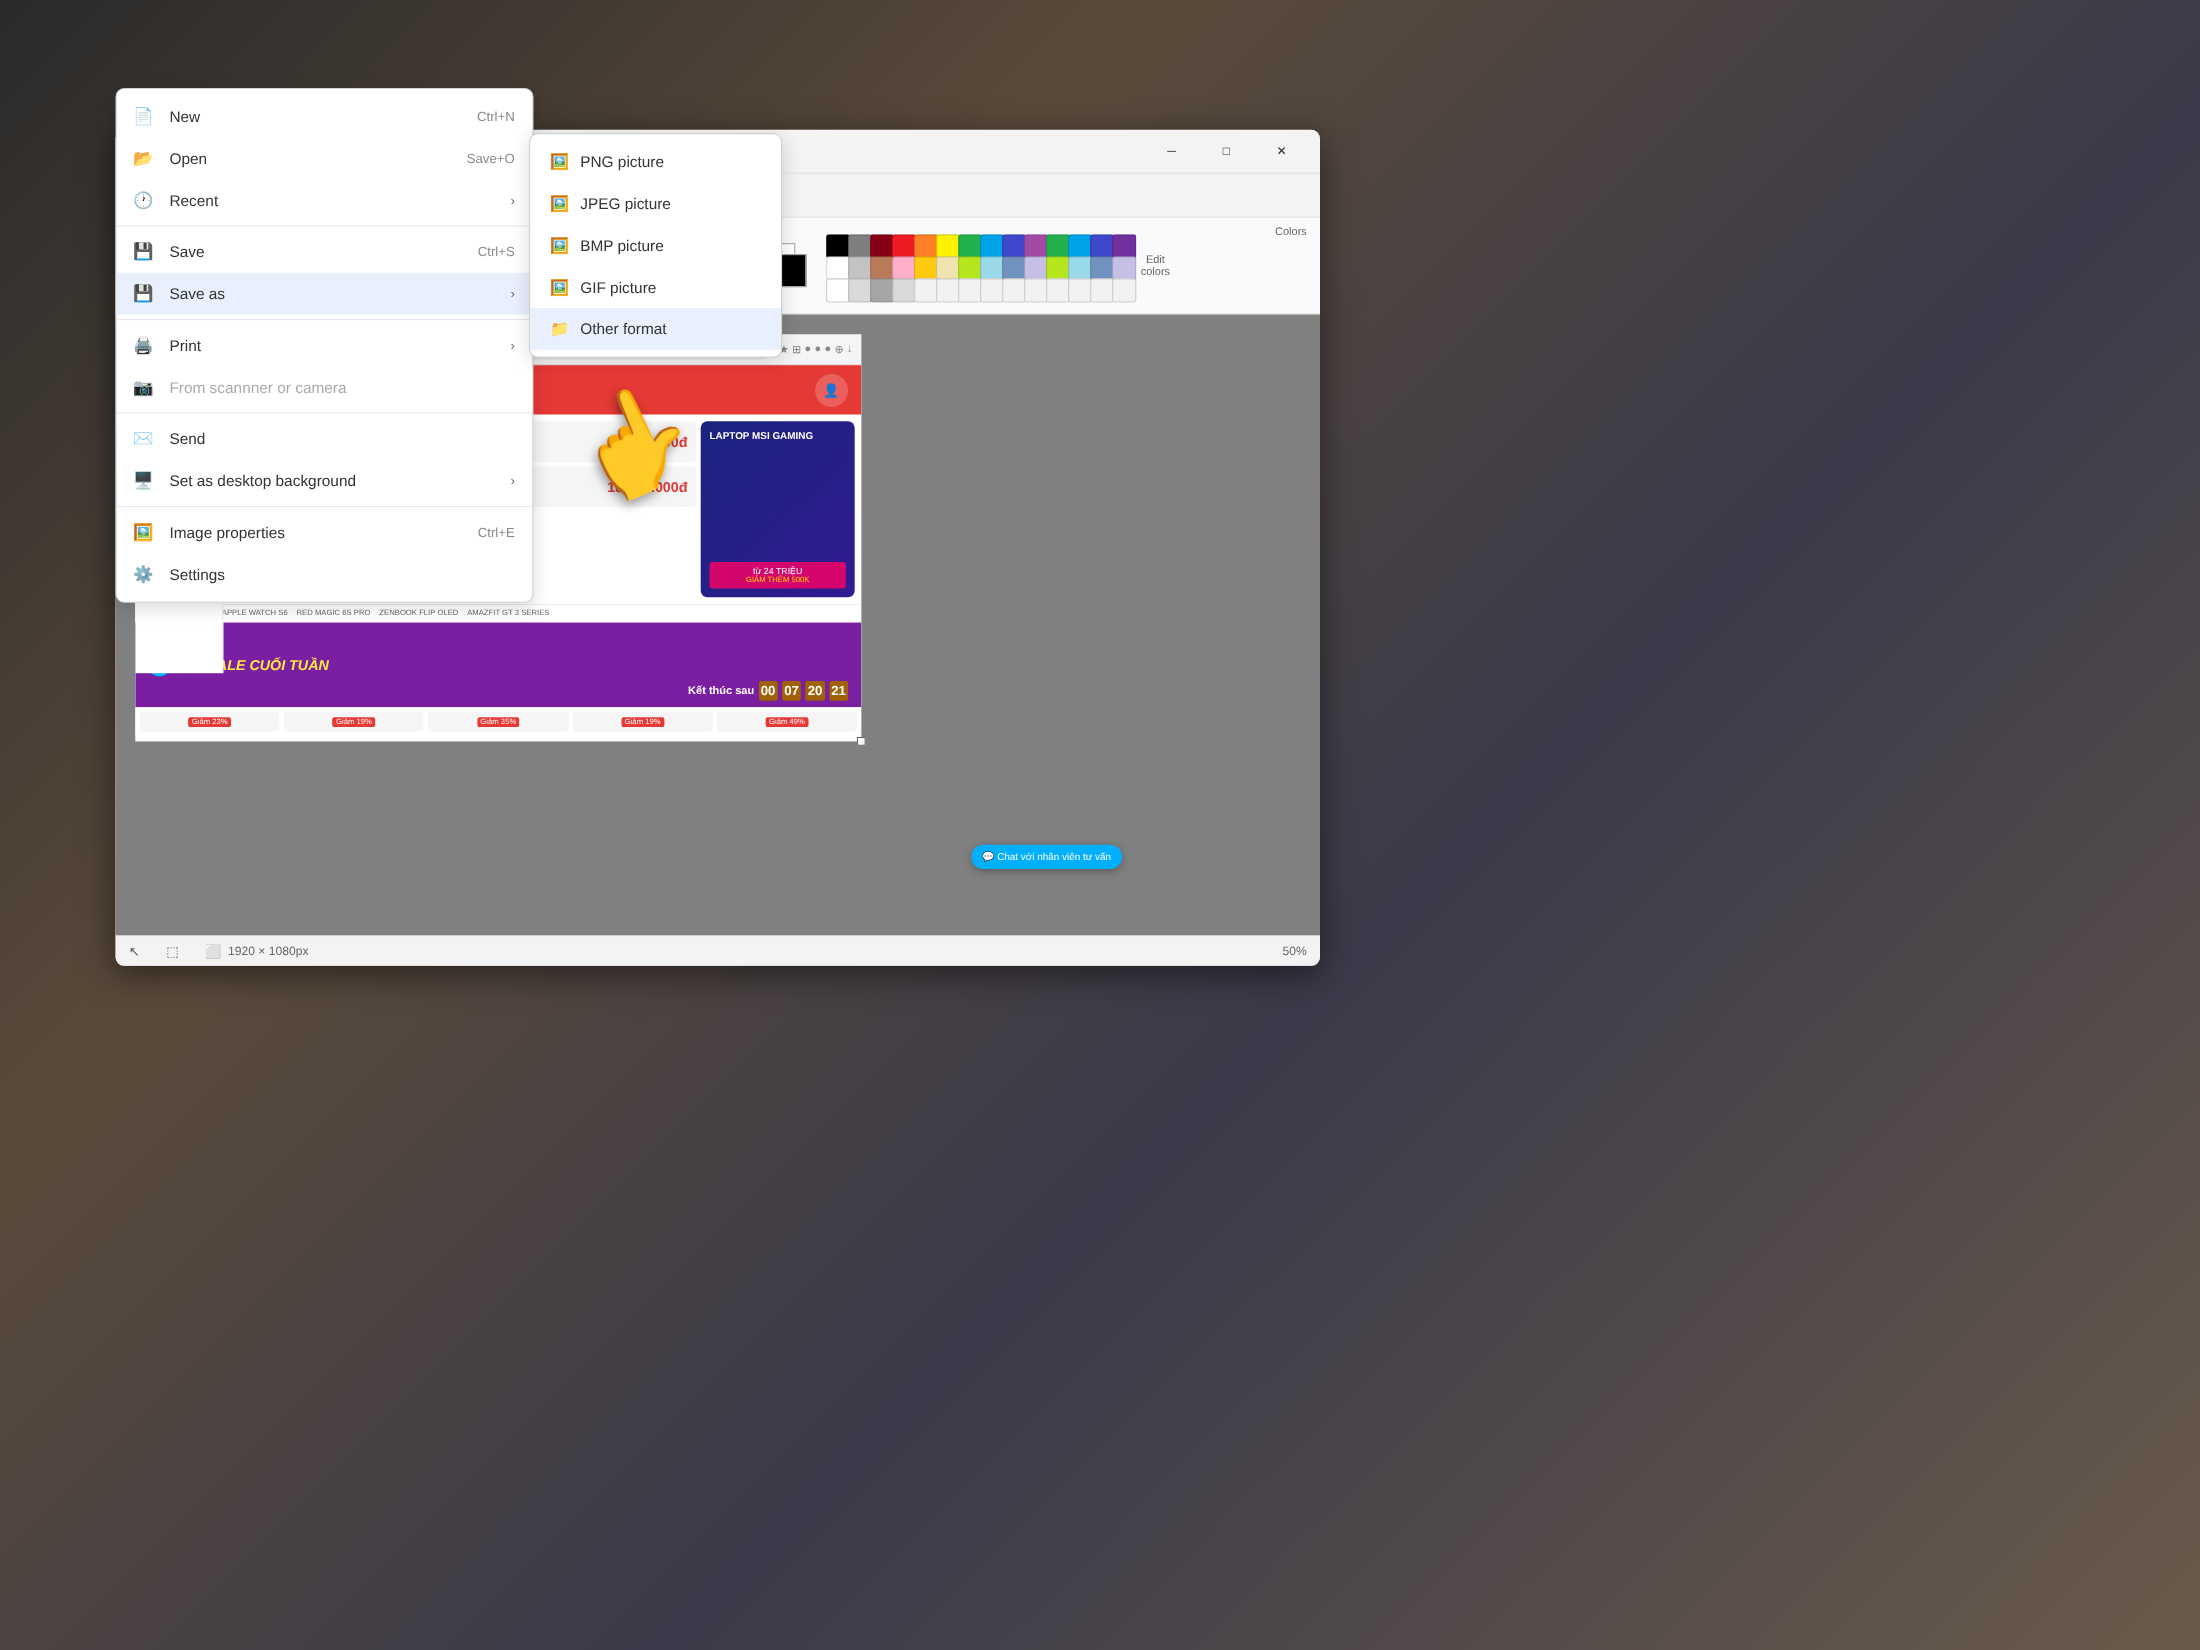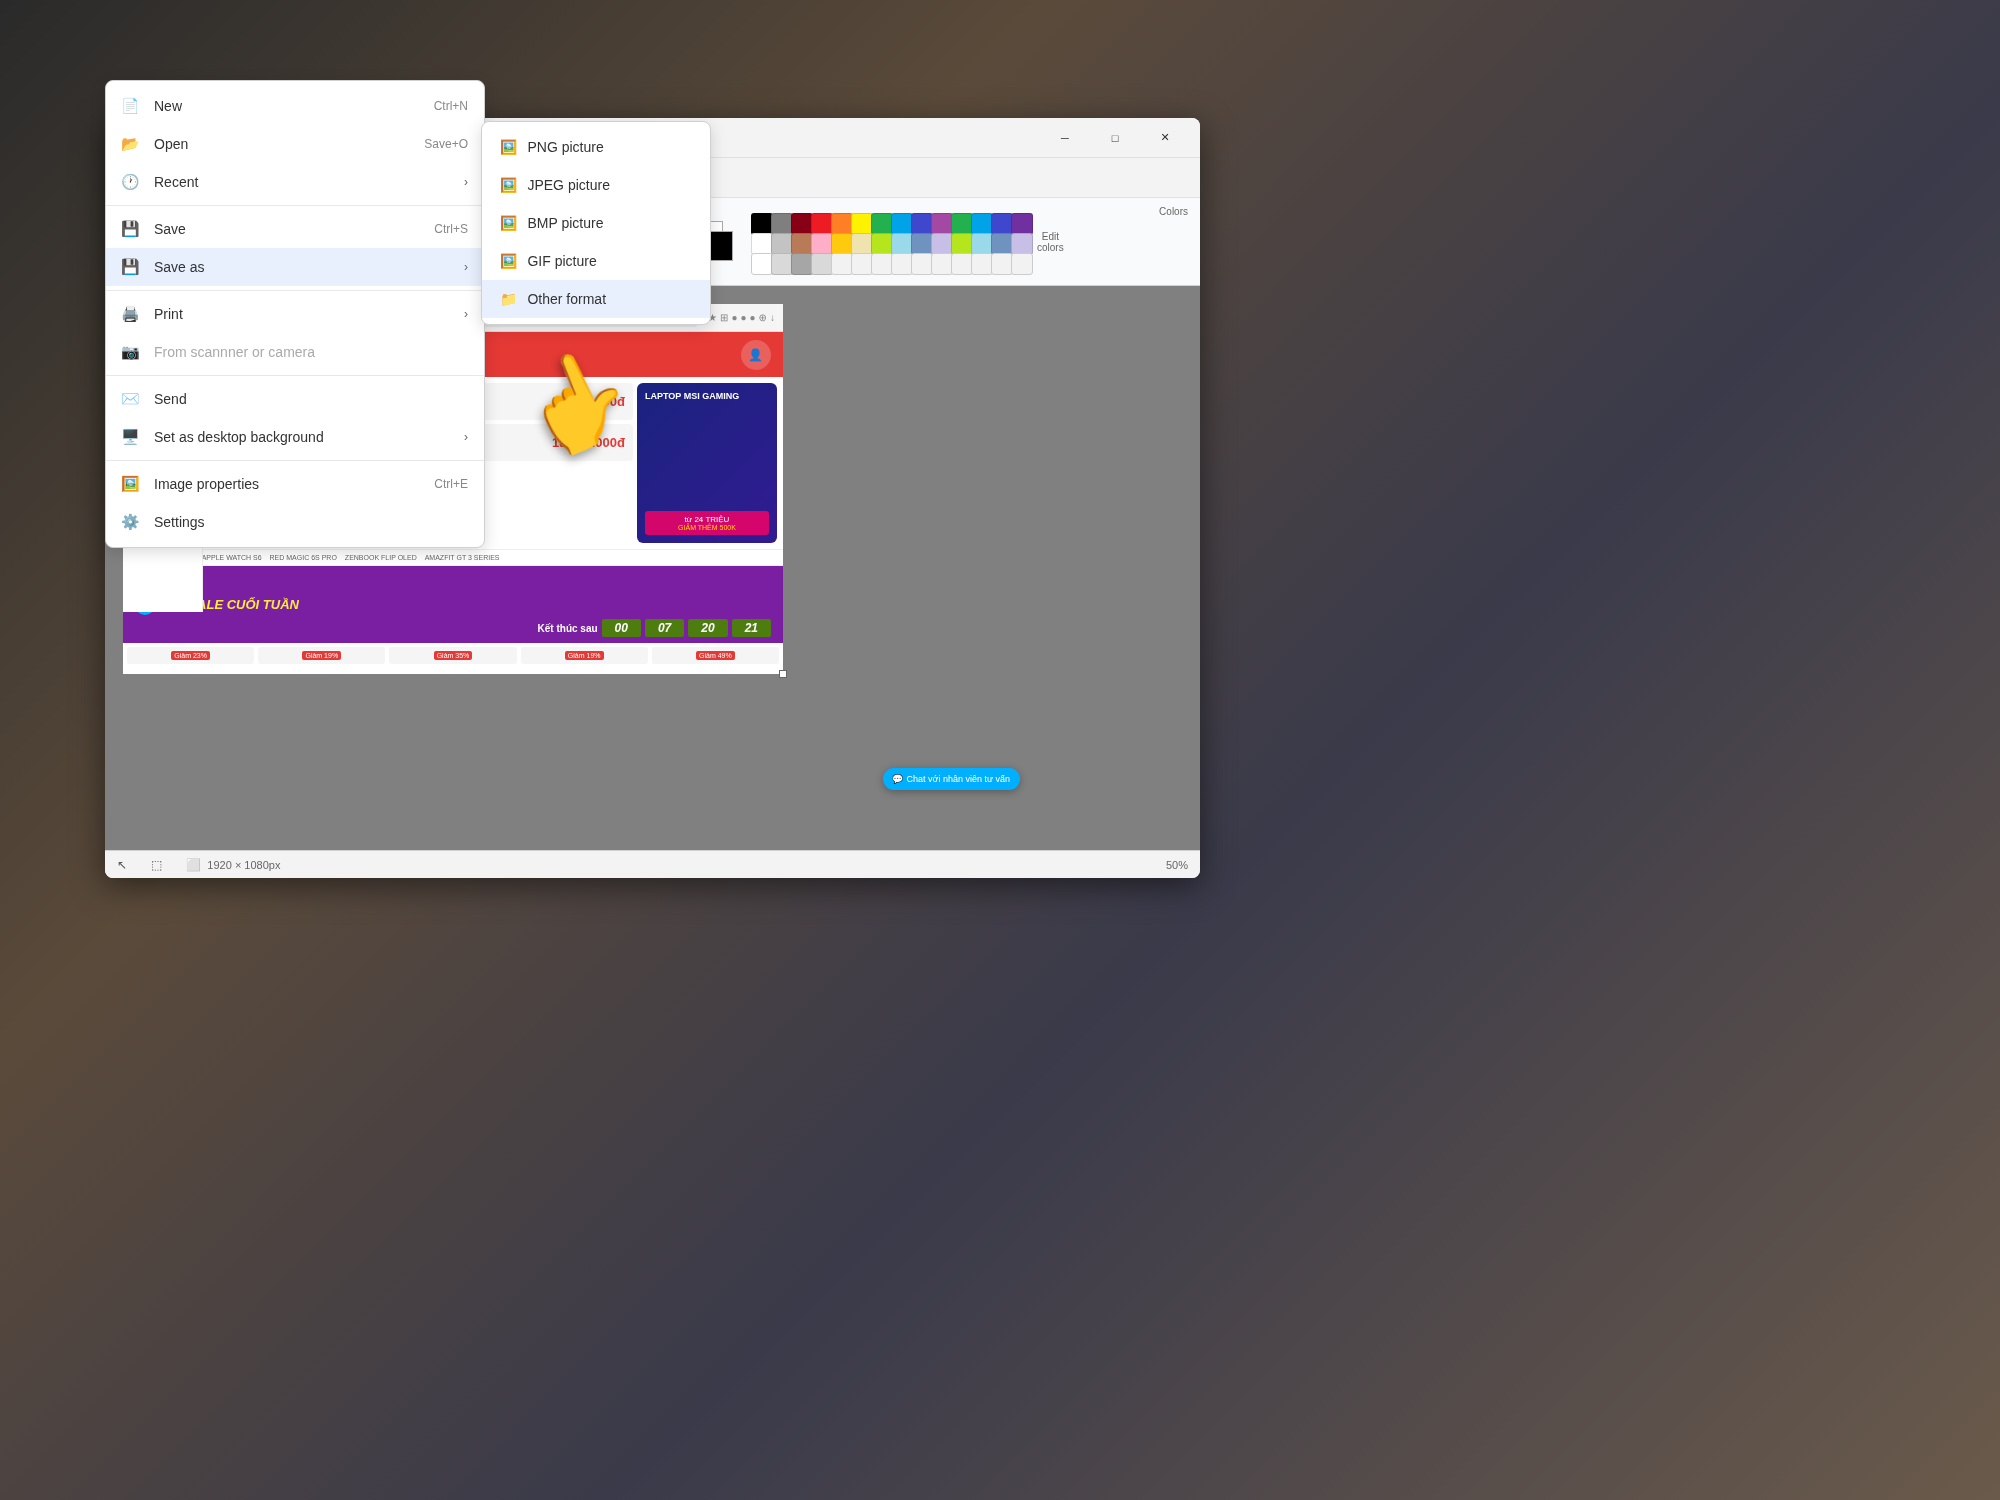--- a/index.html
+++ b/index.html
@@ -318,27 +318,26 @@
       align-items: center;
       justify-content: space-between;
       font-size: 13px;
       font-weight: bold;
     }
     .timer-boxes {
       display: flex;
       gap: 4px;
     }
     .timer-box {
-      background: #4d7c0f;
+      background: #a16207;
       color: white;
-      padding: 2px 13px;
+      padding: 2px 2px;
       border-radius: 2px;
       font-size: 12px;
       font-weight: bold;
-      font-style: italic;
     }
 
     .size-indicator { font-size: 11px; color: #666; }
 
     .resize-handle {
       position: absolute;
       right: -4px;
       bottom: -4px;
       width: 8px;
       height: 8px;

